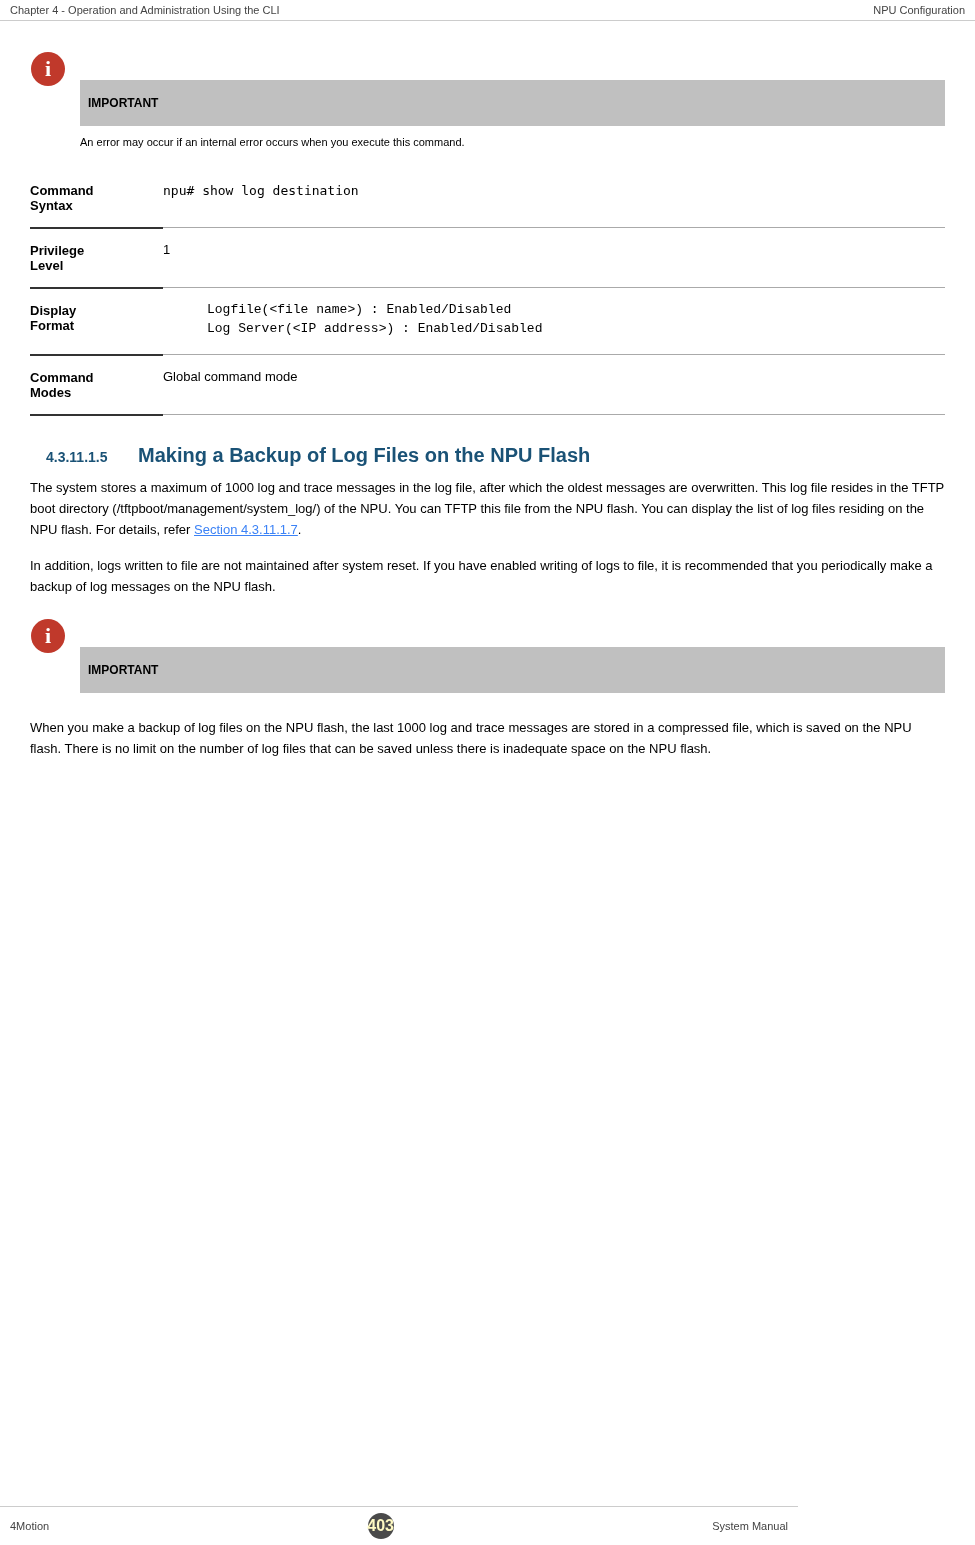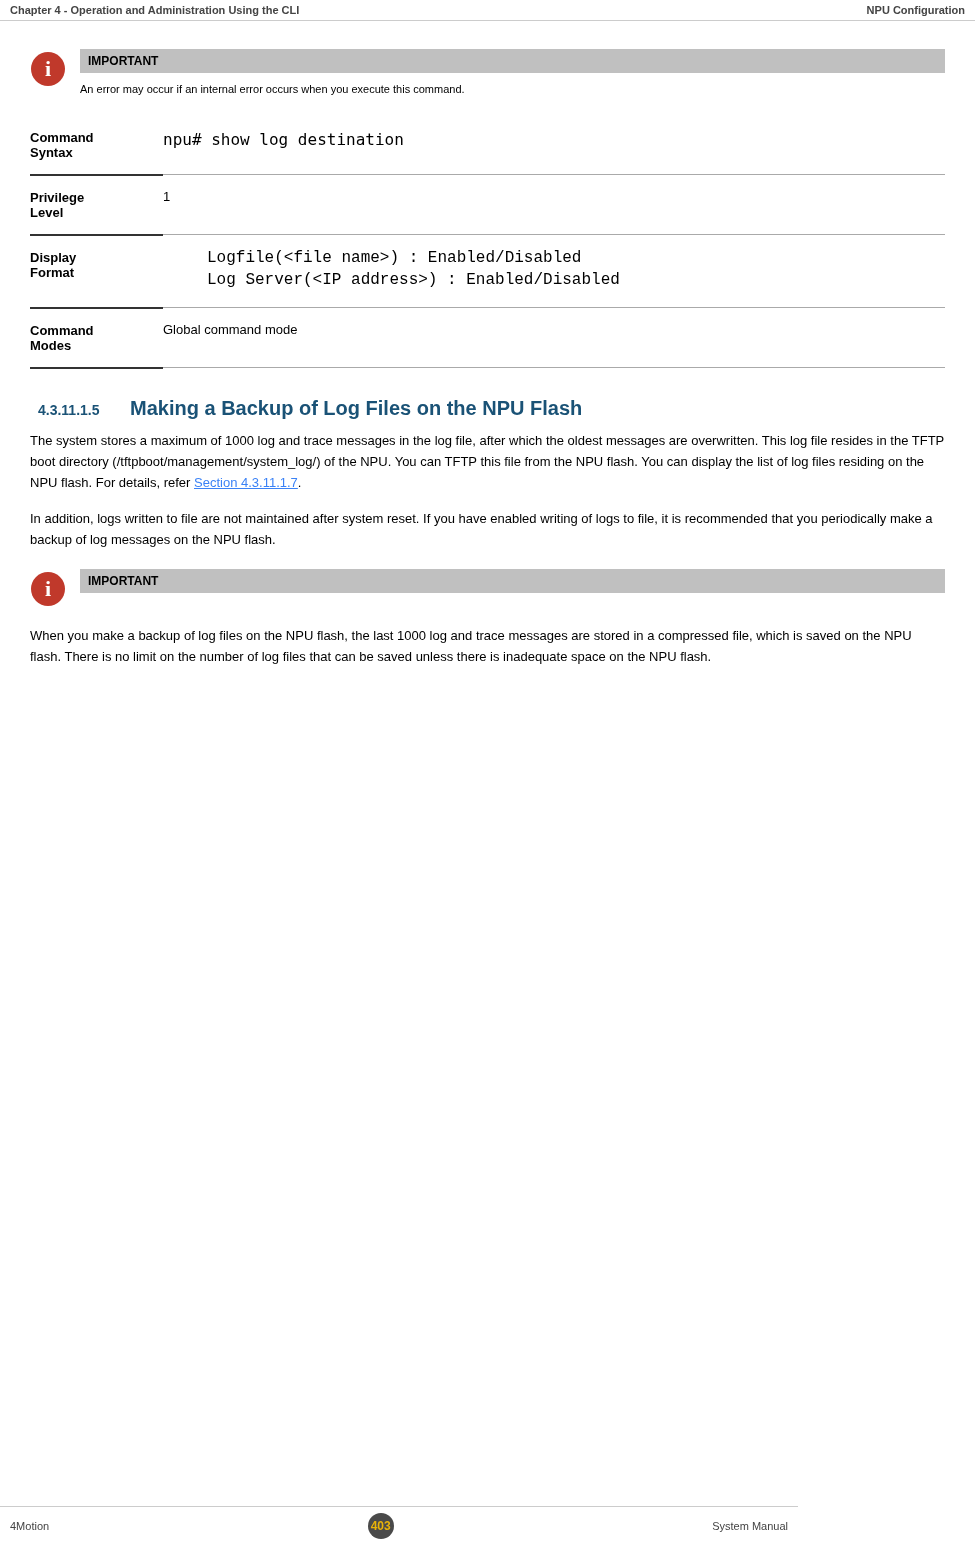--- a/index.html
+++ b/index.html
@@ -14,21 +14,20 @@
 
     
     .page-header {
       display: flex;
       justify-content: space-between;
       align-items: center;
       padding: 4px 10px;
       border-bottom: 1px solid #ccc;
       font-size: 11px;
       color: #444;
-      font-weight: bold;
     }
 
     
     .content {
       padding: 10px 30px 30px 30px;
     }
 
     
     .important-box {
       display: flex;
@@ -45,24 +44,25 @@
     .important-icon svg {
       width: 36px;
       height: 36px;
     }
     .important-content {
       flex: 1;
       border: none;
     }
     .important-header {
       background: #c0c0c0;
-      padding: 5px 8px;
+      padding: 16px 8px;
       font-weight: bold;
       font-size: 12px;
       margin-bottom: 6px;
+      margin-top: 31px;
     }
     .important-text {
       font-size: 11px;
       padding: 2px 0 0 0;
       line-height: 1.5;
     }
 
     
     .info-table {
       width: 100%;
@@ -77,38 +77,38 @@
     .info-table .label-cell {
       width: 133px;
       font-weight: bold;
       font-size: 13px;
       padding-right: 14px;
       border-bottom: 2px solid #333;
       color: #000;
     }
     .info-table .value-cell {
       font-family: 'Courier New', monospace;
-      font-size: 16px;
+      font-size: 13px;
       border-bottom: 1px solid #aaa;
     }
     .info-table .value-cell.normal {
       font-family: Arial, sans-serif;
       font-size: 13px;
     }
     .info-table .value-cell .code-line {
       display: block;
       margin-bottom: 4px;
       margin-left: 44px;
     }
 
     
     .section-heading {
       display: flex;
       align-items: baseline;
-      margin: 28px 0 10px 8px;
+      margin: 28px 0 10px 16px;
     }
     .section-number {
       font-size: 14px;
       font-weight: bold;
       color: #1a5276;
       margin-right: 12px;
       min-width: 80px;
     }
     .section-title {
       font-size: 20px;
@@ -137,28 +137,28 @@
       border-top: 1px solid #ccc;
       font-size: 11px;
       color: #444;
       position: fixed;
       bottom: 0;
       width: 798px;
       background: #fff;
     }
     .footer-page-num {
       background: #4a4a4a;
-      color: #eab308;
+      color: #fef9c3;
       border-radius: 50%;
       width: 26px;
       height: 26px;
       display: flex;
       align-items: center;
       justify-content: center;
-      font-size: 12px;
+      font-size: 16px;
       font-weight: bold;
     }
   </style>
 </head>
 <body>
 
 <div class="page-header">
   <span>Chapter 4 - Operation and Administration Using the CLI</span>
   <span>NPU Configuration</span>
 </div>

